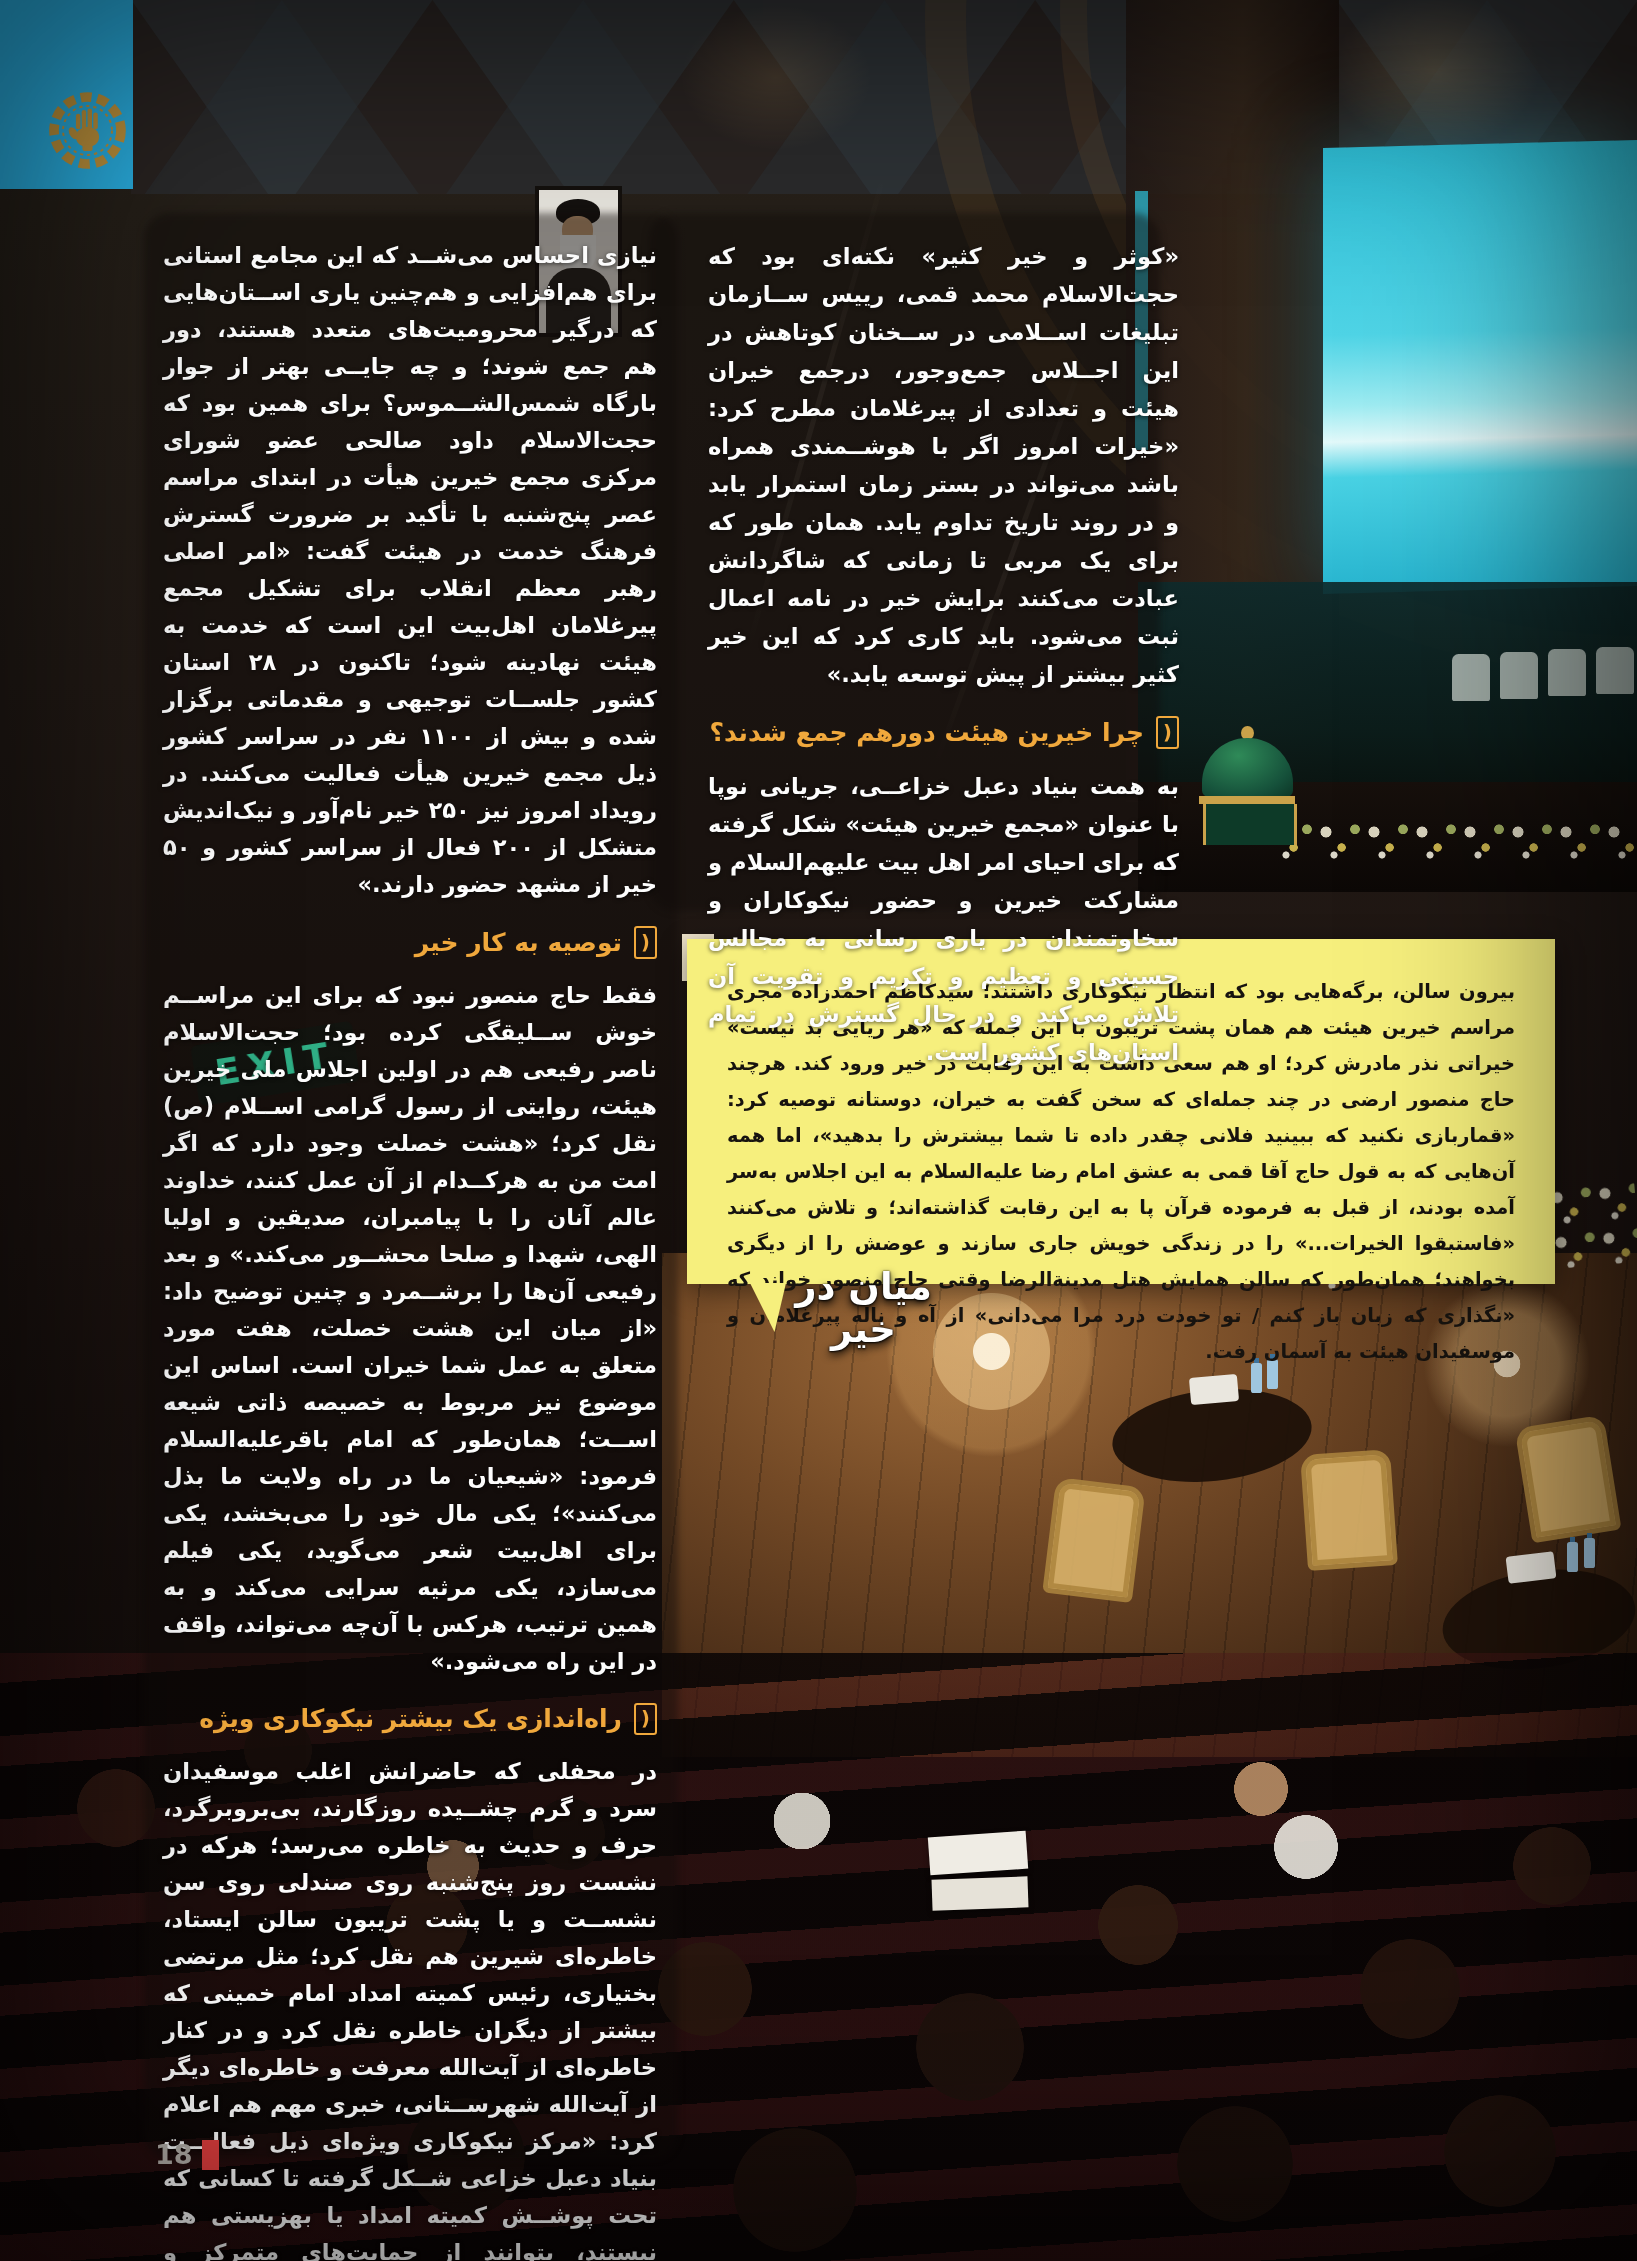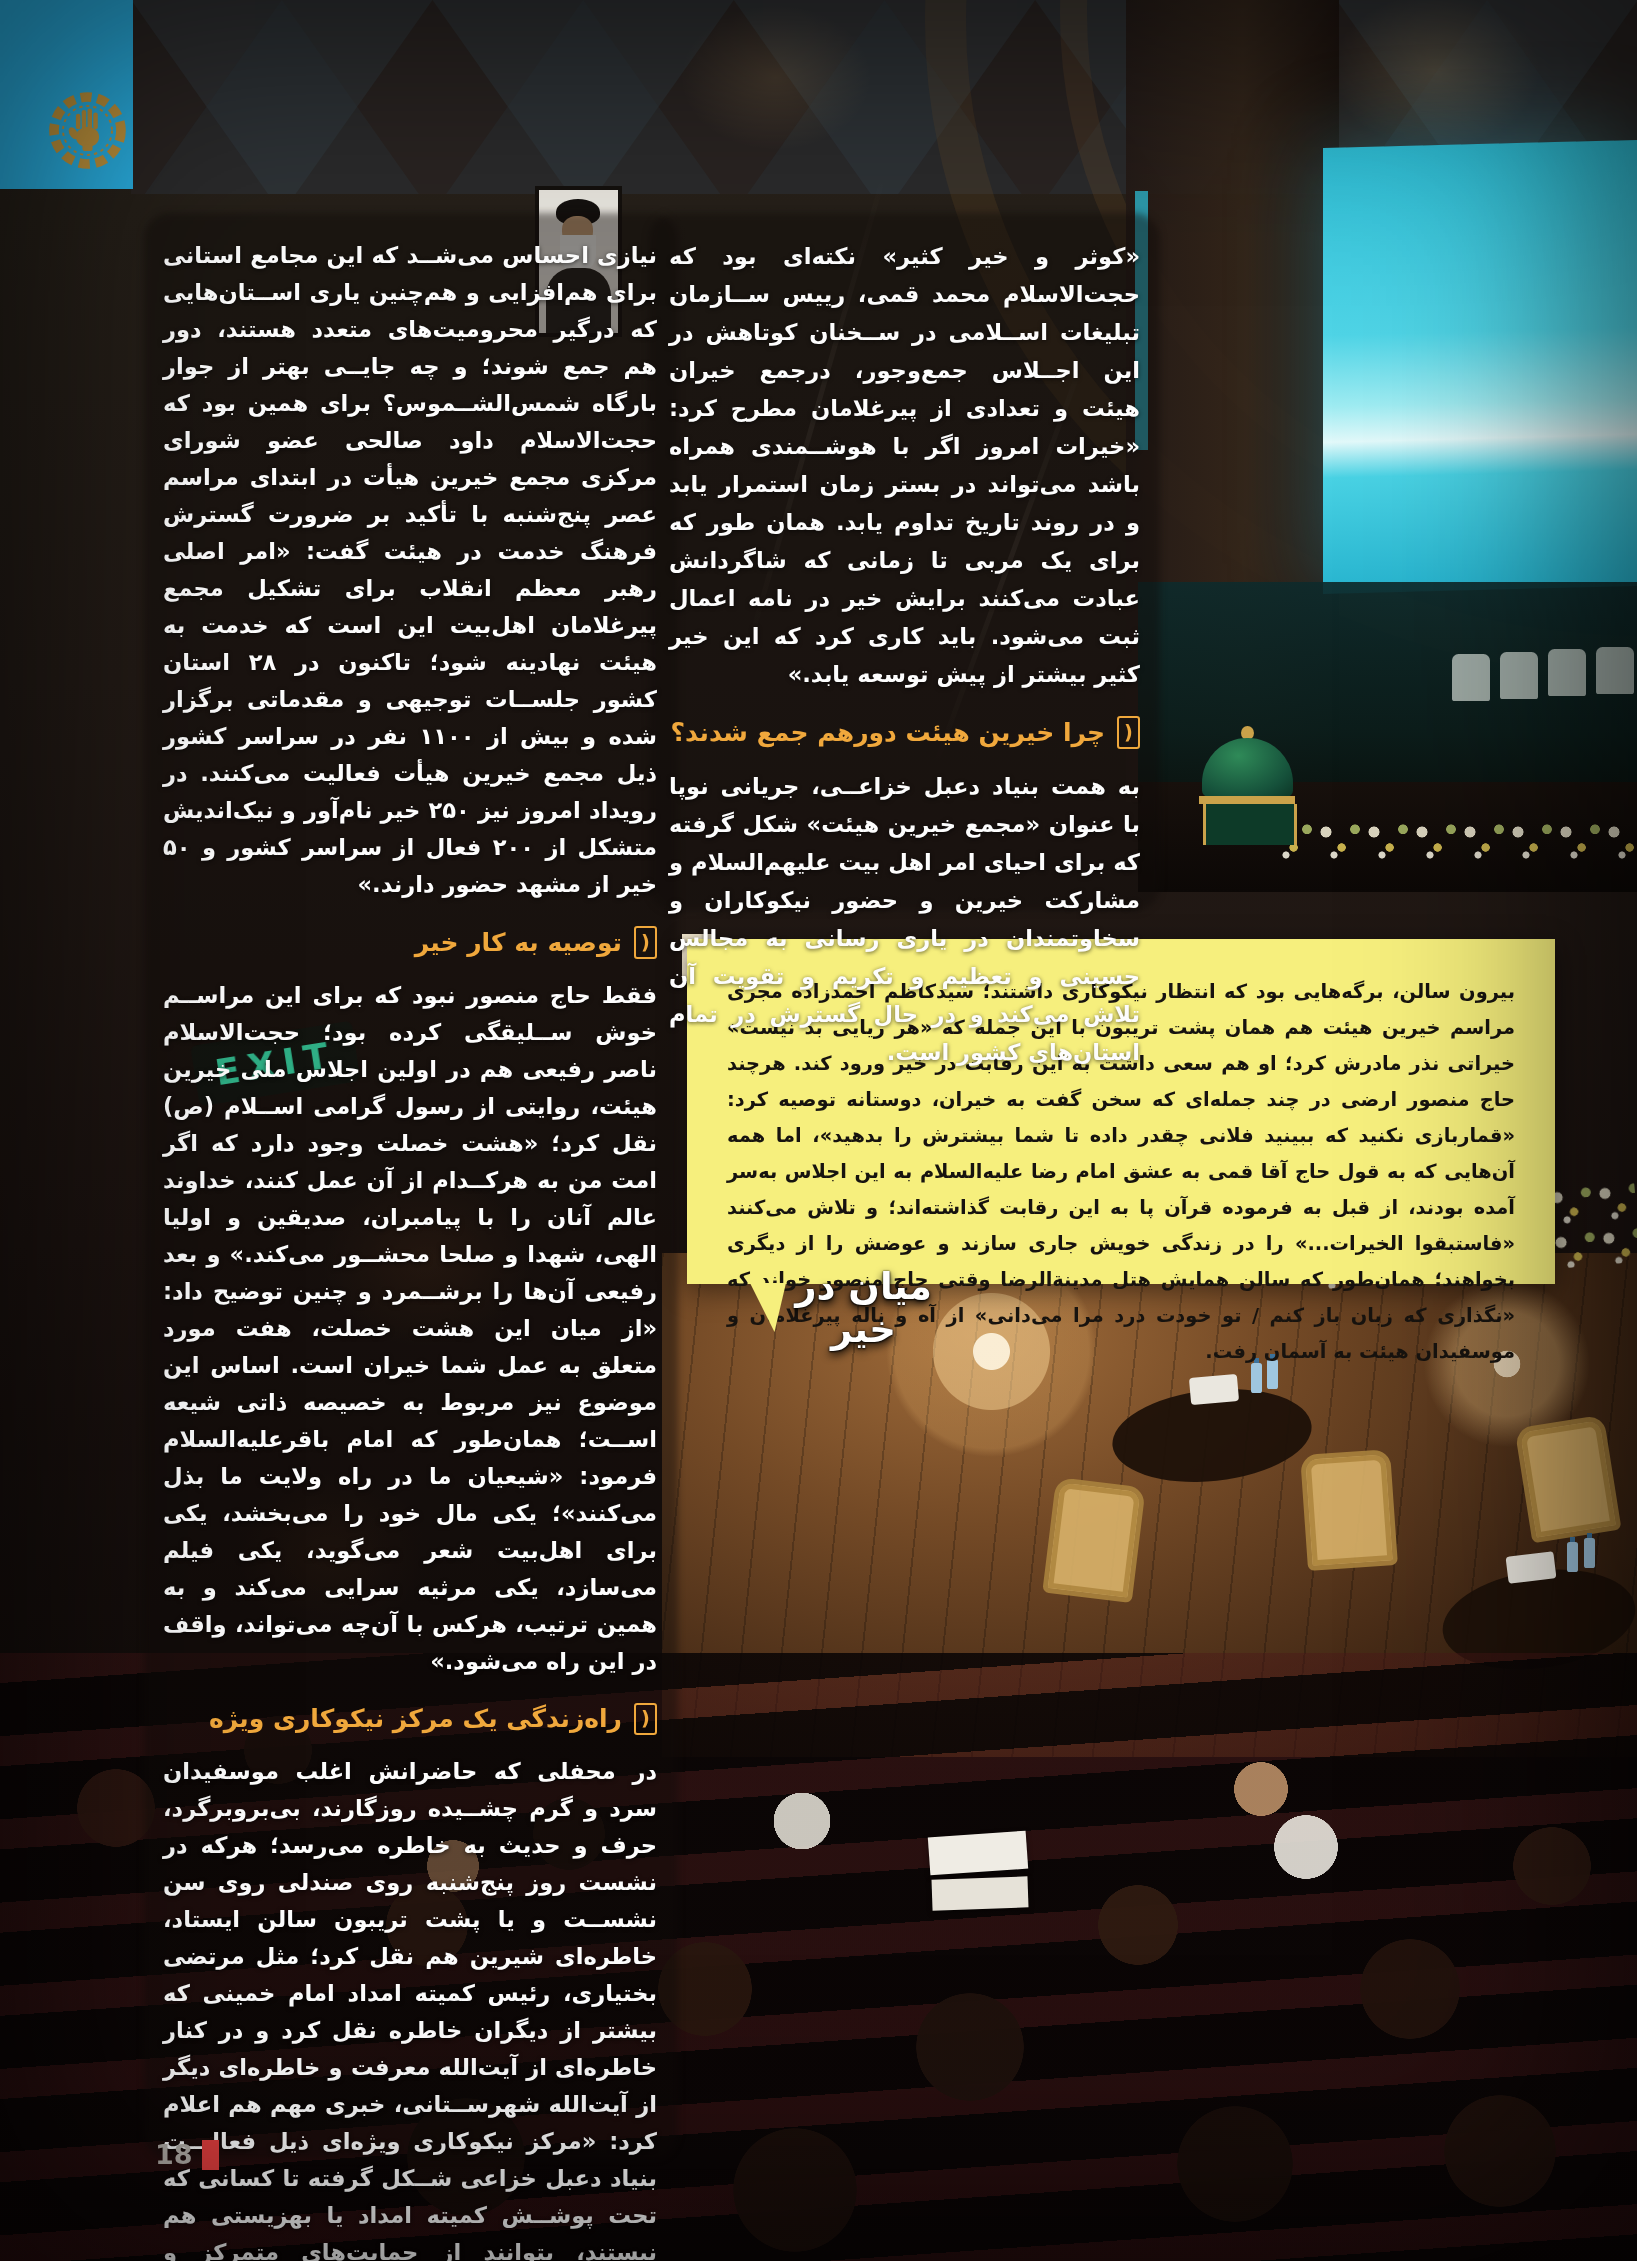--- a/index.html
+++ b/index.html
@@ -87,21 +87,21 @@
   .exit-sign{left:194px;top:1033px;width:163px;height:61px;transform:rotate(-9deg);
              background:rgba(8,26,19,.45);border-radius:6.5px;display:flex;align-items:center;justify-content:center;
              color:#35d6a3;font-size:36px;font-weight:bold;letter-spacing:7.8px;opacity:.8;filter:blur(0.4px);z-index:2;}
   .text-shade{background:rgba(16,11,9,.45);border-radius:26px;filter:blur(3.9px);}
   .ts-left{left:144px;top:213px;width:534px;height:1946px;}
   .ts-right{left:649px;top:213px;width:511px;height:698px;}
   
   .col{z-index:10;color:#fdfdfd;text-align:justify;}
   .col p{margin:0;font-size:22.6px;font-weight:700;line-height:37px;text-shadow:0 1.3px 4.5px rgba(0,0,0,.65);}
   .col-left{left:163px;top:237px;width:494px;}
-  .col-right{left:669px;top:237px;width:471px;}
+  .col-right{left:708px;top:237px;width:471px;}
   .col-right p{line-height:38px;}
   .sec-head{display:flex;align-items:center;gap:11.6px;margin:23px 0 18px;color:#f0a83c;font-size:25px;font-weight:bold;}
   .sec-head .marker{flex:0 0 auto;width:19.4px;height:28.5px;border:2.6px solid #f0a83c;border-radius:3.2px;
                     display:flex;align-items:center;justify-content:center;font-size:19.4px;line-height:1;color:#f0a83c;}
   .callout{left:687px;top:939px;width:868px;height:345px;background:#f6ef7d;z-index:8;
            padding:35px 40px;box-sizing:border-box;color:#17130f;font-size:19.4px;font-weight:700;
            line-height:36px;text-align:justify;box-shadow:0 6.5px 26px rgba(0,0,0,.45);}
   .callout-corner{left:682px;top:934px;width:32px;height:47px;background:#efe4cb;z-index:7;}
   .callout-tail{left:750px;top:1283px;width:36px;height:49px;background:#f6ef7d;z-index:8;
                 clip-path:polygon(0 0,100% 0,68% 100%);}
@@ -220,21 +220,21 @@
 
   <div class="layer col col-left">
     <p>نیازی احساس می‌شــد که این مجامع استانی برای هم‌افزایی و هم‌چنین یاری اســتان‌هایی که درگیر محرومیت‌های متعدد هستند، دور هم جمع شوند؛ و چه جایــی بهتر از جوار بارگاه شمس‌الشــموس؟ برای همین بود که حجت‌الاسلام داود صالحی عضو شورای مرکزی مجمع خیرین هیأت در ابتدای مراسم عصر پنج‌شنبه با تأکید بر ضرورت گسترش فرهنگ خدمت در هیئت گفت: «امر اصلی رهبر معظم انقلاب برای تشکیل مجمع پیرغلامان اهل‌بیت این است که خدمت به هیئت نهادینه شود؛ تاکنون در ۲۸ استان کشور جلســات توجیهی و مقدماتی برگزار شده و بیش از ۱۱۰۰ نفر در سراسر کشور ذیل مجمع خیرین هیأت فعالیت می‌کنند. در رویداد امروز نیز ۲۵۰ خیر نام‌آور و نیک‌اندیش متشکل از ۲۰۰ فعال از سراسر کشور و ۵۰ خیر از مشهد حضور دارند.»</p>
     <div class="sec-head">
       <span class="marker">(</span>
       <span>توصیه به کار خیر</span>
     </div>
     <p>فقط حاج منصور نبود که برای این مراســم خوش ســلیقگی کرده بود؛ حجت‌الاسلام ناصر رفیعی هم در اولین اجلاس ملی خیرین هیئت، روایتی از رسول گرامی اســلام (ص) نقل کرد؛ «هشت خصلت وجود دارد که اگر امت من به هرکــدام از آن عمل کنند، خداوند عالم آنان را با پیامبران، صدیقین و اولیا الهی، شهدا و صلحا محشــور می‌کند.» و بعد رفیعی آن‌ها را برشــمرد و چنین توضیح داد: «از میان این هشت خصلت، هفت مورد متعلق به عمل شما خیران است. اساس این موضوع نیز مربوط به خصیصه ذاتی شیعه اســت؛ همان‌طور که امام باقرعلیه‌السلام فرمود: «شیعیان ما در راه ولایت ما بذل می‌کنند»؛ یکی مال خود را می‌بخشد، یکی برای اهل‌بیت شعر می‌گوید، یکی فیلم می‌سازد، یکی مرثیه سرایی می‌کند و به همین ترتیب، هرکس با آن‌چه می‌تواند، واقف در این راه می‌شود.»</p>
     <div class="sec-head">
       <span class="marker">(</span>
-      <span>راه‌زندگی یک مرکز نیکوکاری ویژه</span>
+      <span>راه‌اندازی یک بیشتر نیکوکاری ویژه</span>
     </div>
     <p>در محفلی که حاضرانش اغلب موسفیدان سرد و گرم چشــیده روزگارند، بی‌بروبرگرد، حرف و حدیث به خاطره می‌رسد؛ هرکه در نشست روز پنج‌شنبه روی صندلی روی سن نشســت و یا پشت تریبون سالن ایستاد، خاطره‌ای شیرین هم نقل کرد؛ مثل مرتضی بختیاری، رئیس کمیته امداد امام خمینی که بیشتر از دیگران خاطره نقل کرد و در کنار خاطره‌ای از آیت‌الله معرفت و خاطره‌ای دیگر از آیت‌الله شهرســتانی، خبری مهم هم اعلام کرد: «مرکز نیکوکاری ویژه‌ای ذیل فعالیــت بنیاد دعبل خزاعی شــکل گرفته تا کسانی که تحت پوشــش کمیته امداد یا بهزیستی هم نیستند، بتوانند از حمایت‌های متمرکز و هدفمند برخوردار شــوند. این یک نمونه از برکات بی‌پایان هیئت‌های مذهبی و کانون‌های ستایشگری در کشور اســت که در عرصه اثرگذاری اجتماعی به میدان می‌آیند و مقدمه کارهای بــزرگ و خیرخواهی‌های فراگیر می‌شوند.»</p>
   </div>
 
   <div class="layer callout-corner"></div>
   <div class="layer callout">
     <span>بیرون سالن، برگه‌هایی بود که انتظار نیکوکاری داشتند؛ سیدکاظم احمدزاده مجری مراسم خیرین هیئت هم همان پشت تریبون با این جمله که «هر ریایی بد نیست» خیراتی نذر مادرش کرد؛ او هم سعی داشت به این رقابت در خیر ورود کند. هرچند حاج منصور ارضی در چند جمله‌ای که سخن گفت به خیران، دوستانه توصیه کرد: «قماربازی نکنید که ببینید فلانی چقدر داده تا شما بیشترش را بدهید»، اما همه آن‌هایی که به قول حاج آقا قمی به عشق امام رضا علیه‌السلام به این اجلاس به‌سر آمده بودند، از قبل به فرموده قرآن پا به این رقابت گذاشته‌اند؛ و تلاش می‌کنند «فاستبقوا الخیرات...» را در زندگی خویش جاری سازند و عوضش را از دیگری بخواهند؛ همان‌طور که سالن همایش هتل مدینةالرضا وقتی حاج منصور خواند که «نگذاری که زبان باز کنم / تو خودت درد مرا می‌دانی» از آه و ناله پیرغلامان و موسفیدان هیئت به آسمان رفت.</span>
   </div>
   <div class="layer callout-tail"></div>
 

